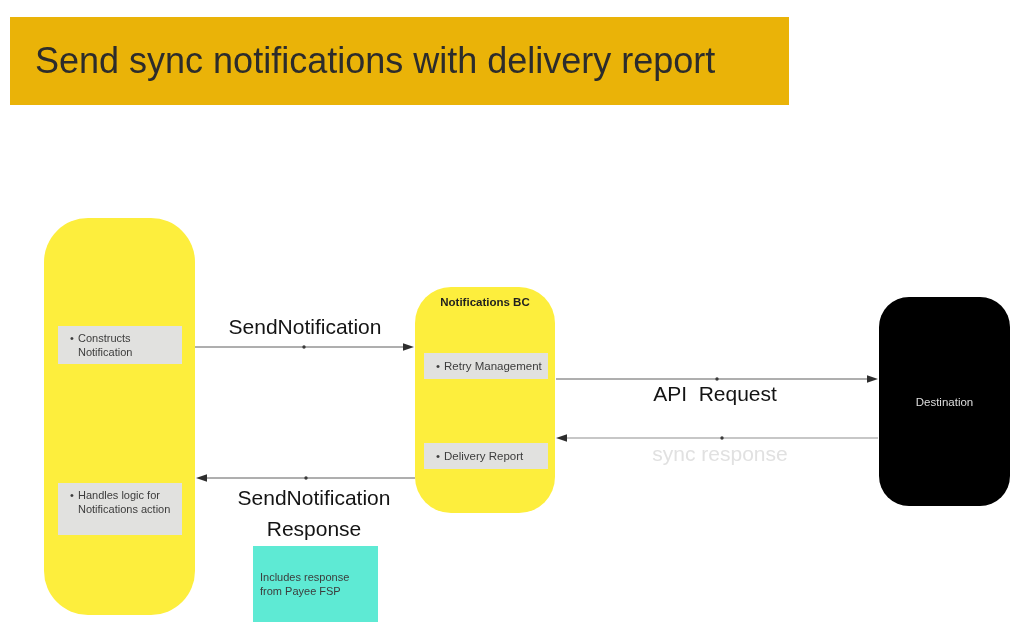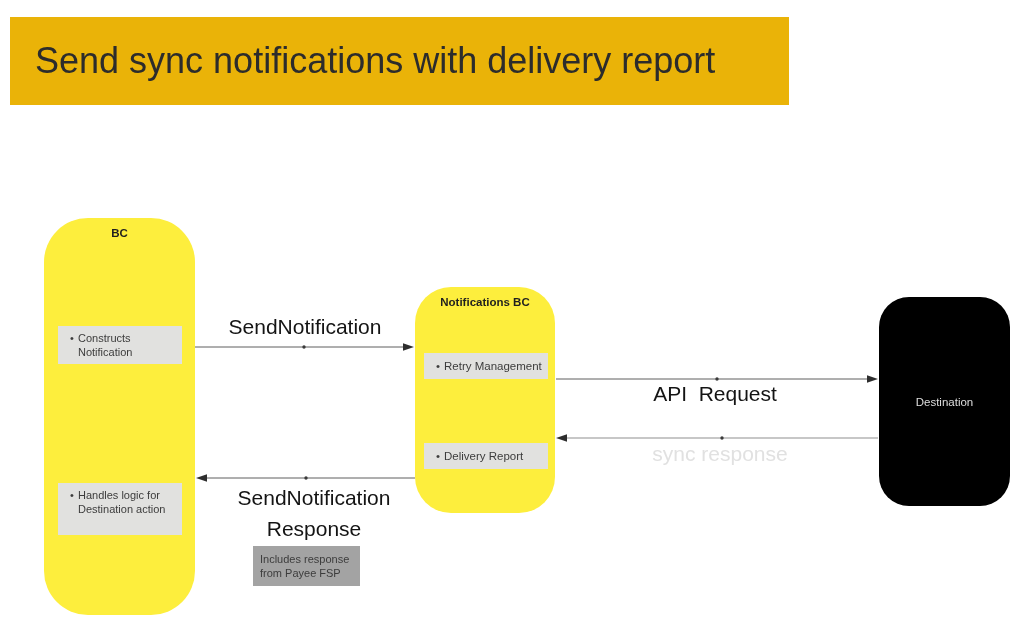--- a/index.html
+++ b/index.html
@@ -48,42 +48,41 @@
     position:absolute;font-size:21px;color:#141414;white-space:pre;
   }
   #label-send-notification{left:205px;top:315px;width:200px;text-align:center;}
   #label-api-request{left:615px;top:382px;width:200px;text-align:center;}
   #label-sync-response{left:620px;top:442px;width:200px;text-align:center;color:#e1e1e1;}
   #label-sn-response{
     left:225px;top:482px;width:178px;white-space:normal;line-height:31px;text-align:center;
   }
   
   #note-box{
-    position:absolute;left:253px;top:546px;width:107px;box-sizing:border-box;
-    background:#a3a3a3;color:#3c3c3c;font-size:11px;line-height:14px;padding:6px 7px;
+    position:absolute;left:253px;top:546px;width:125px;box-sizing:border-box;
+    background:#5eead4;color:#3c3c3c;font-size:11px;line-height:14px;padding:24px 7px;
   }
 </style>
 </head>
 <body>
 
 <div id="canvas">
 
   <div id="title-banner">
     <div class="title-text">Send sync notifications with delivery report</div>
   </div>
 
   <div id="node-bc" class="node-yellow">
-    <div class="node-title">BC</div>
     <div id="bc-item-1" class="inner-item">
       <span class="bullet">•</span>
       <span>Constructs Notification</span>
     </div>
     <div id="bc-item-2" class="inner-item">
       <span class="bullet">•</span>
-      <span>Handles logic for Destination action</span>
+      <span>Handles logic for Notifications action</span>
     </div>
   </div>
 
   <div id="node-notifications-bc" class="node-yellow">
     <div class="node-title">Notifications BC</div>
     <div id="nbc-item-1" class="inner-item single">
       <span class="bullet">•</span>
       <span>Retry Management</span>
     </div>
     <div id="nbc-item-2" class="inner-item single">

